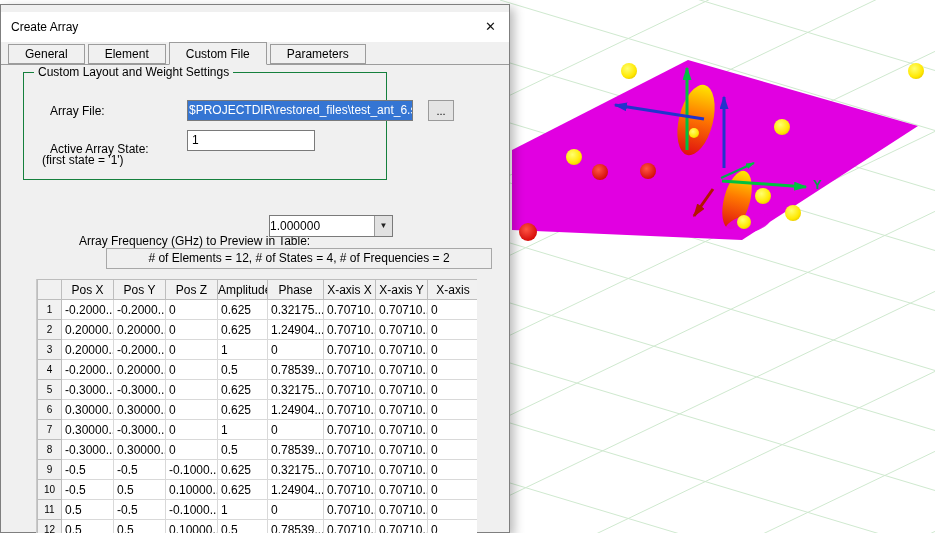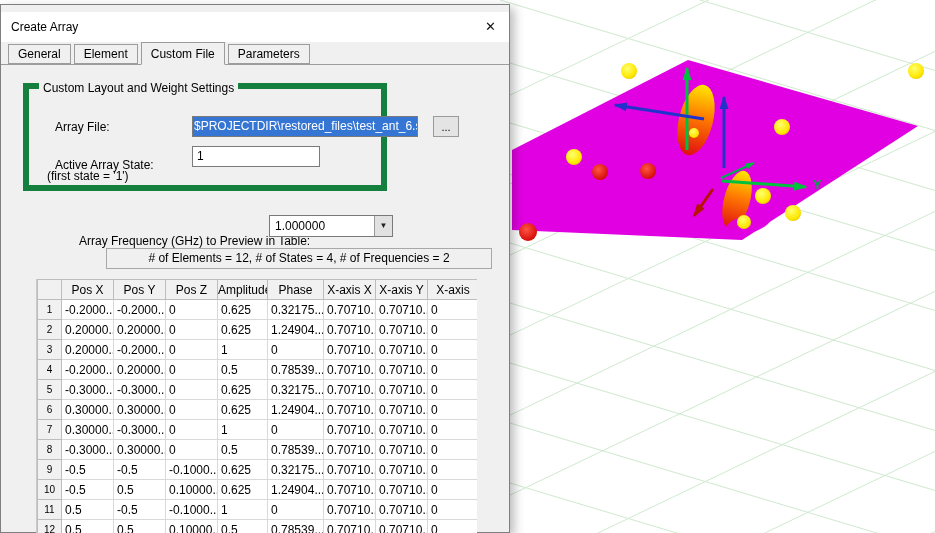--- a/index.html
+++ b/index.html
@@ -12,37 +12,37 @@
   .axis-label { position:absolute; left:813px; top:177px; color:#00a844; font-weight:bold; font-size:13px; }
 
   
   .dialog { position:absolute; left:0; top:4px; width:510px; height:529px; background:#f0f0f0;
             border:1px solid #7f7f7f; box-shadow:4px 4px 10px rgba(0,0,0,.28); }
   .titlebar { position:absolute; left:0; top:7px; right:0; height:30px; background:#ffffff; }
   .title { position:absolute; left:10px; top:8px; font-size:12px; }
   .close { position:absolute; right:13px; top:7px; font-size:13px; color:#111; cursor:default; }
 
   .tabs { position:absolute; left:7px; top:37px; display:flex; align-items:flex-end; z-index:3; }
-  .tab { background:#f0f0f0; border:1px solid #9c9c9c; padding:0 9px; height:20px; line-height:19px; margin-right:3px; white-space:nowrap; }
+  .tab { background:#f0f0f0; border:1px solid #9c9c9c; padding:0 16px; height:20px; line-height:19px; margin-right:3px; white-space:nowrap; }
   .tab.active { height:23px; line-height:22px; margin-bottom:-1px; border-bottom:1px solid #f0f0f0; }
   .tabline { position:absolute; left:0; top:59px; width:100%; height:0; border-top:1px solid #9c9c9c; z-index:1; }
 
-  .group { position:absolute; left:22px; top:78px; width:364px; height:108px; border:6px solid #15803d; }
+  .group { position:absolute; left:22px; top:67px; width:364px; height:108px; border:1px solid #15803d; }
   .group-title { position:absolute; left:10px; top:-8px; background:#f0f0f0; padding:0 4px; }
   .lbl-file { position:absolute; left:26px; top:31px; }
   .input { position:absolute; background:#fff; border:1px solid #7a7a7a; height:21px; overflow:hidden; white-space:nowrap; }
   .file-input { left:163px; top:27px; width:226px; line-height:19px; }
   .file-input .sel { background:#3575d3; color:#fff; display:inline-block; height:19px; line-height:19px; padding:0 1px; }
   .browse { position:absolute; left:404px; top:27px; width:26px; height:21px; background:#e4e4e4; border:1px solid #9a9a9a; text-align:center; line-height:18px; font-size:11px; }
   .lbl-state { position:absolute; left:26px; top:61px;margin-top:8px; }
   .state-input { left:163px; top:57px; width:128px; line-height:19px; padding-left:4px; }
   .hint { position:absolute; left:18px; top:80px; }
 
   .freq-label { position:absolute; left:30px; top:229px;margin-left:48px; }
-  .combo { position:absolute; left:268px; top:210px; width:124px; height:22px; background:#fff; border:1px solid #7a7a7a; line-height:20px; padding-left:5px; }
+  .combo { position:absolute; left:268px; top:210px; width:124px; height:22px; background:#fff; border:1px solid #7a7a7a; line-height:20px; }
   .combo-btn { position:absolute; right:0; top:0; width:18px; height:20px; background:#e1e1e1; border-left:1px solid #9a9a9a; text-align:center; font-size:8px; line-height:20px; color:#222; }
 
   .summary { position:absolute; left:105px; top:243px; width:386px; height:21px; border:1px solid #a8a8a8; text-align:center; line-height:19px; }
 
   .tablewrap { position:absolute; left:35px; top:274px; width:441px; height:255px; overflow:hidden; background:#fff; border-left:1px solid #c9c9c9; }
   table { border-collapse:collapse; table-layout:fixed; width:441px; }
   th { background:#f1f1f1; border:1px solid #bdbdbd; font-weight:normal; height:20px; font-size:12px; overflow:hidden; white-space:nowrap; }
   td { border:1px solid #d9d9d9; height:20px; padding:0 3px; background:#fff; overflow:hidden; white-space:nowrap; font-size:12px; }
   td.num { background:#f1f1f1; border:1px solid #bdbdbd; text-align:center; font-size:10px; padding:0; }
 </style>

